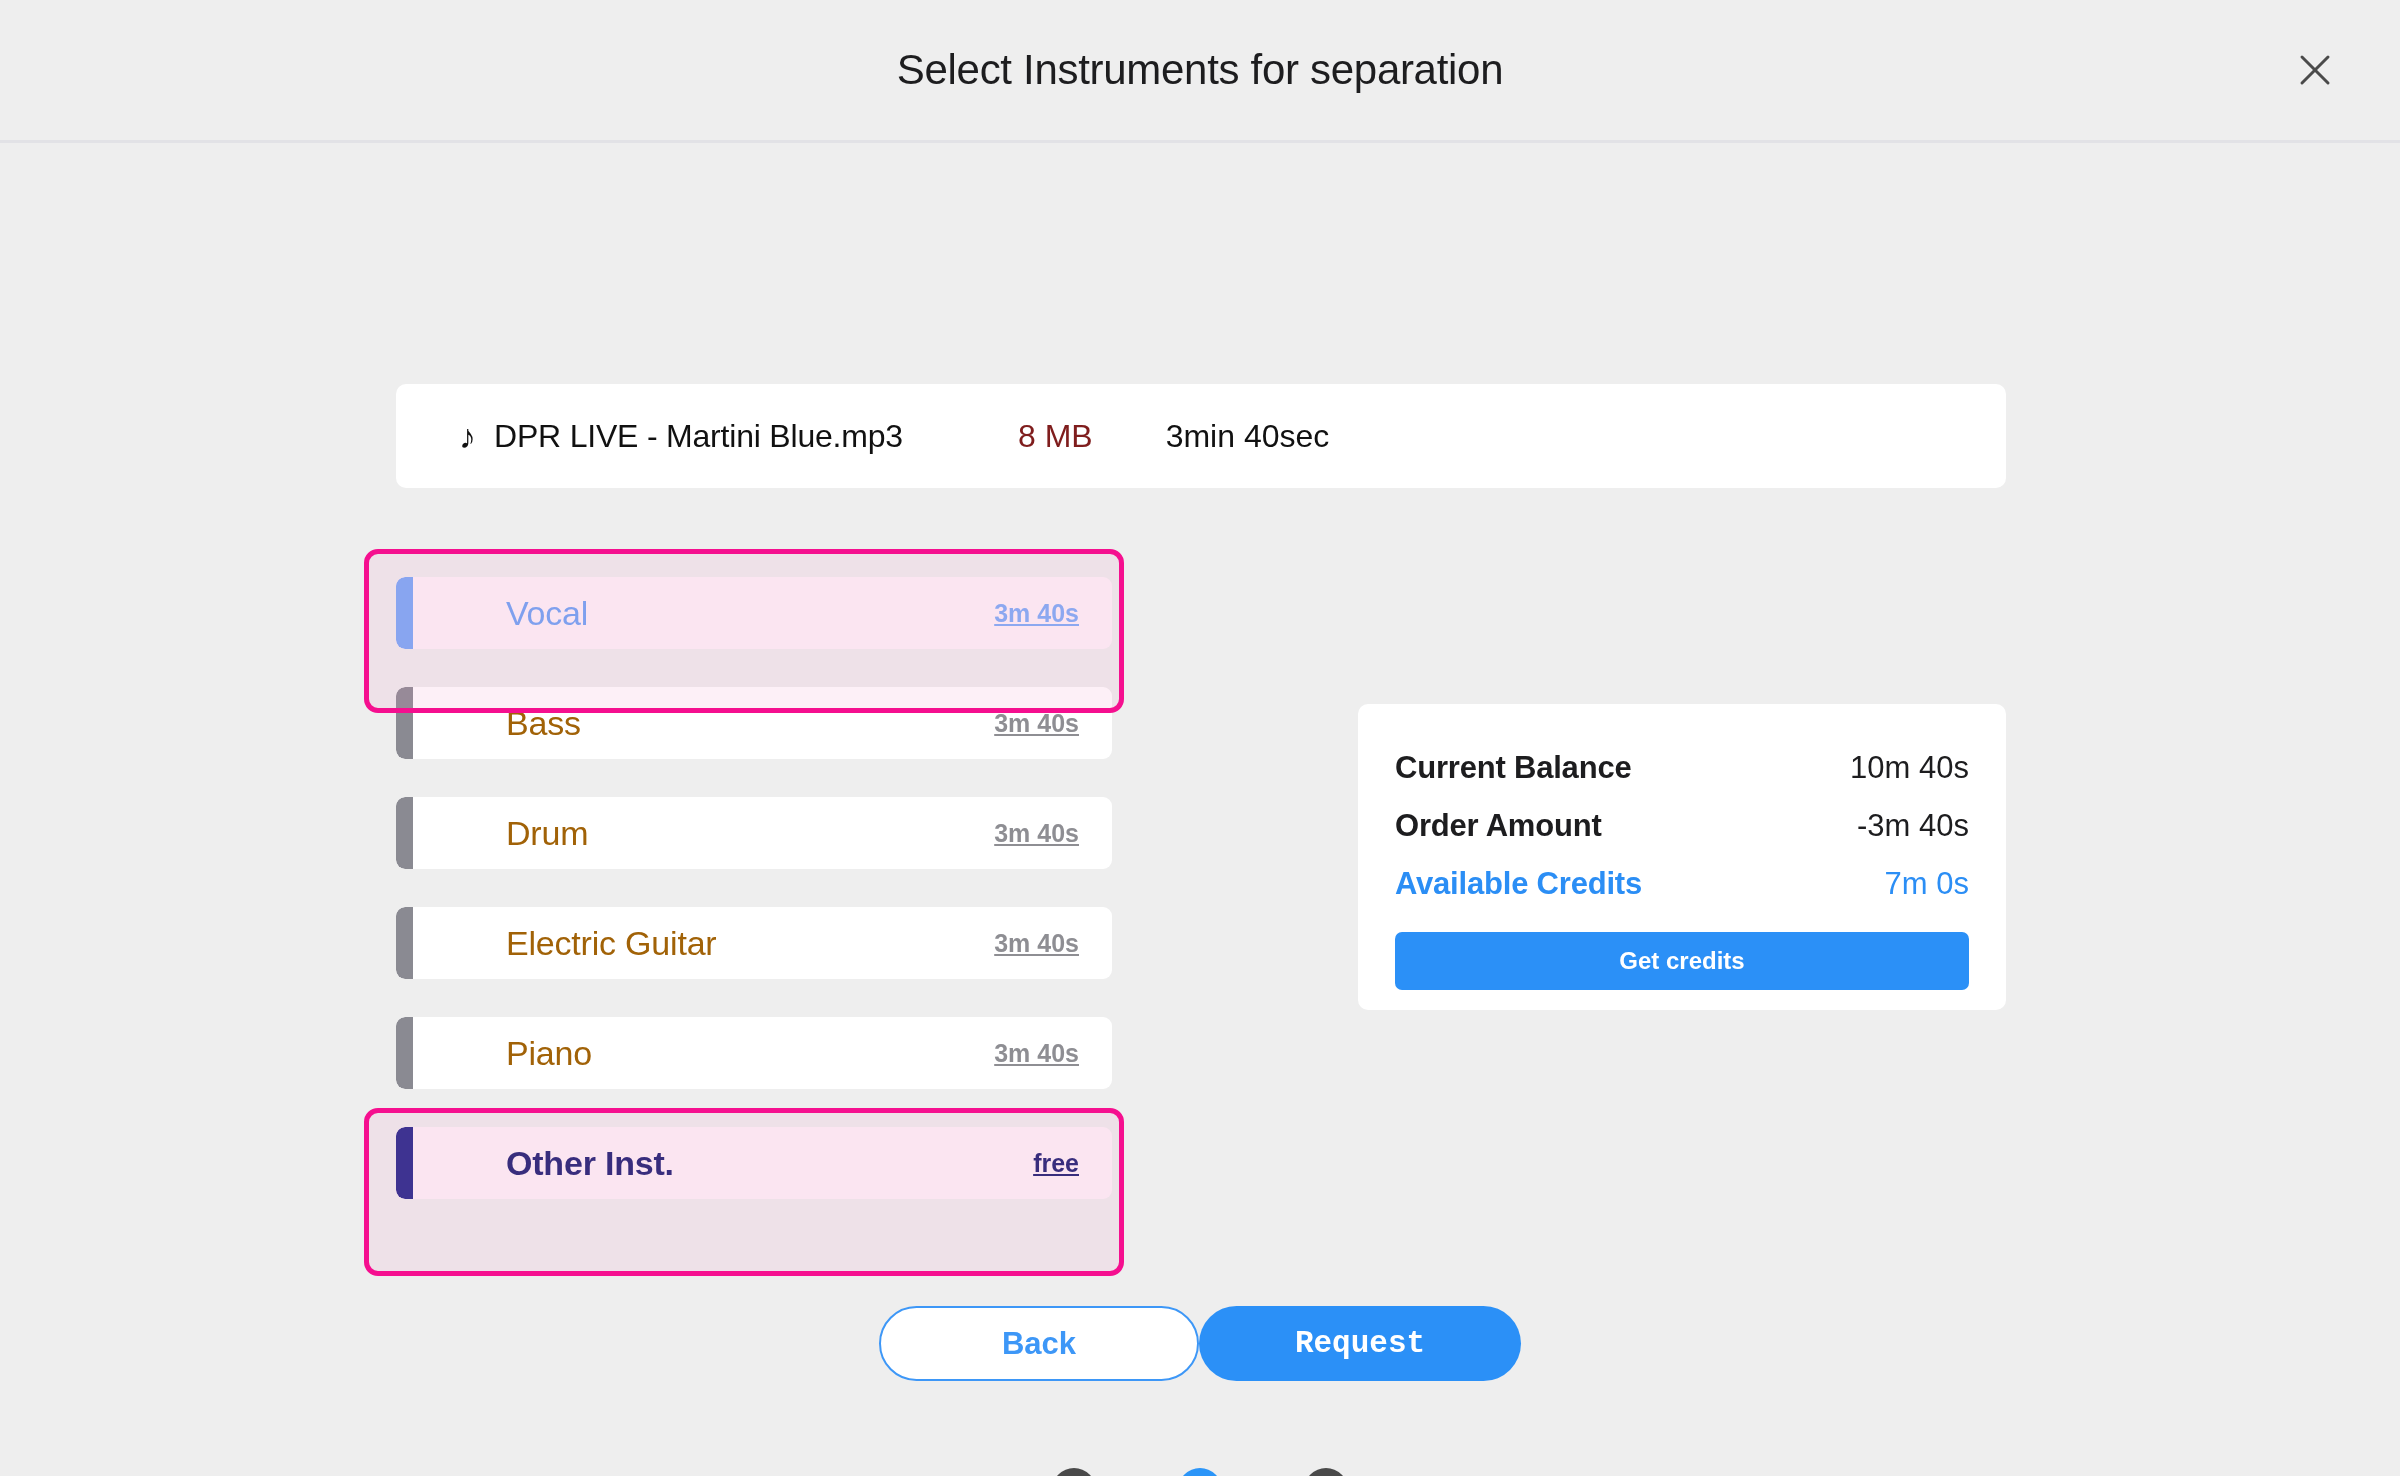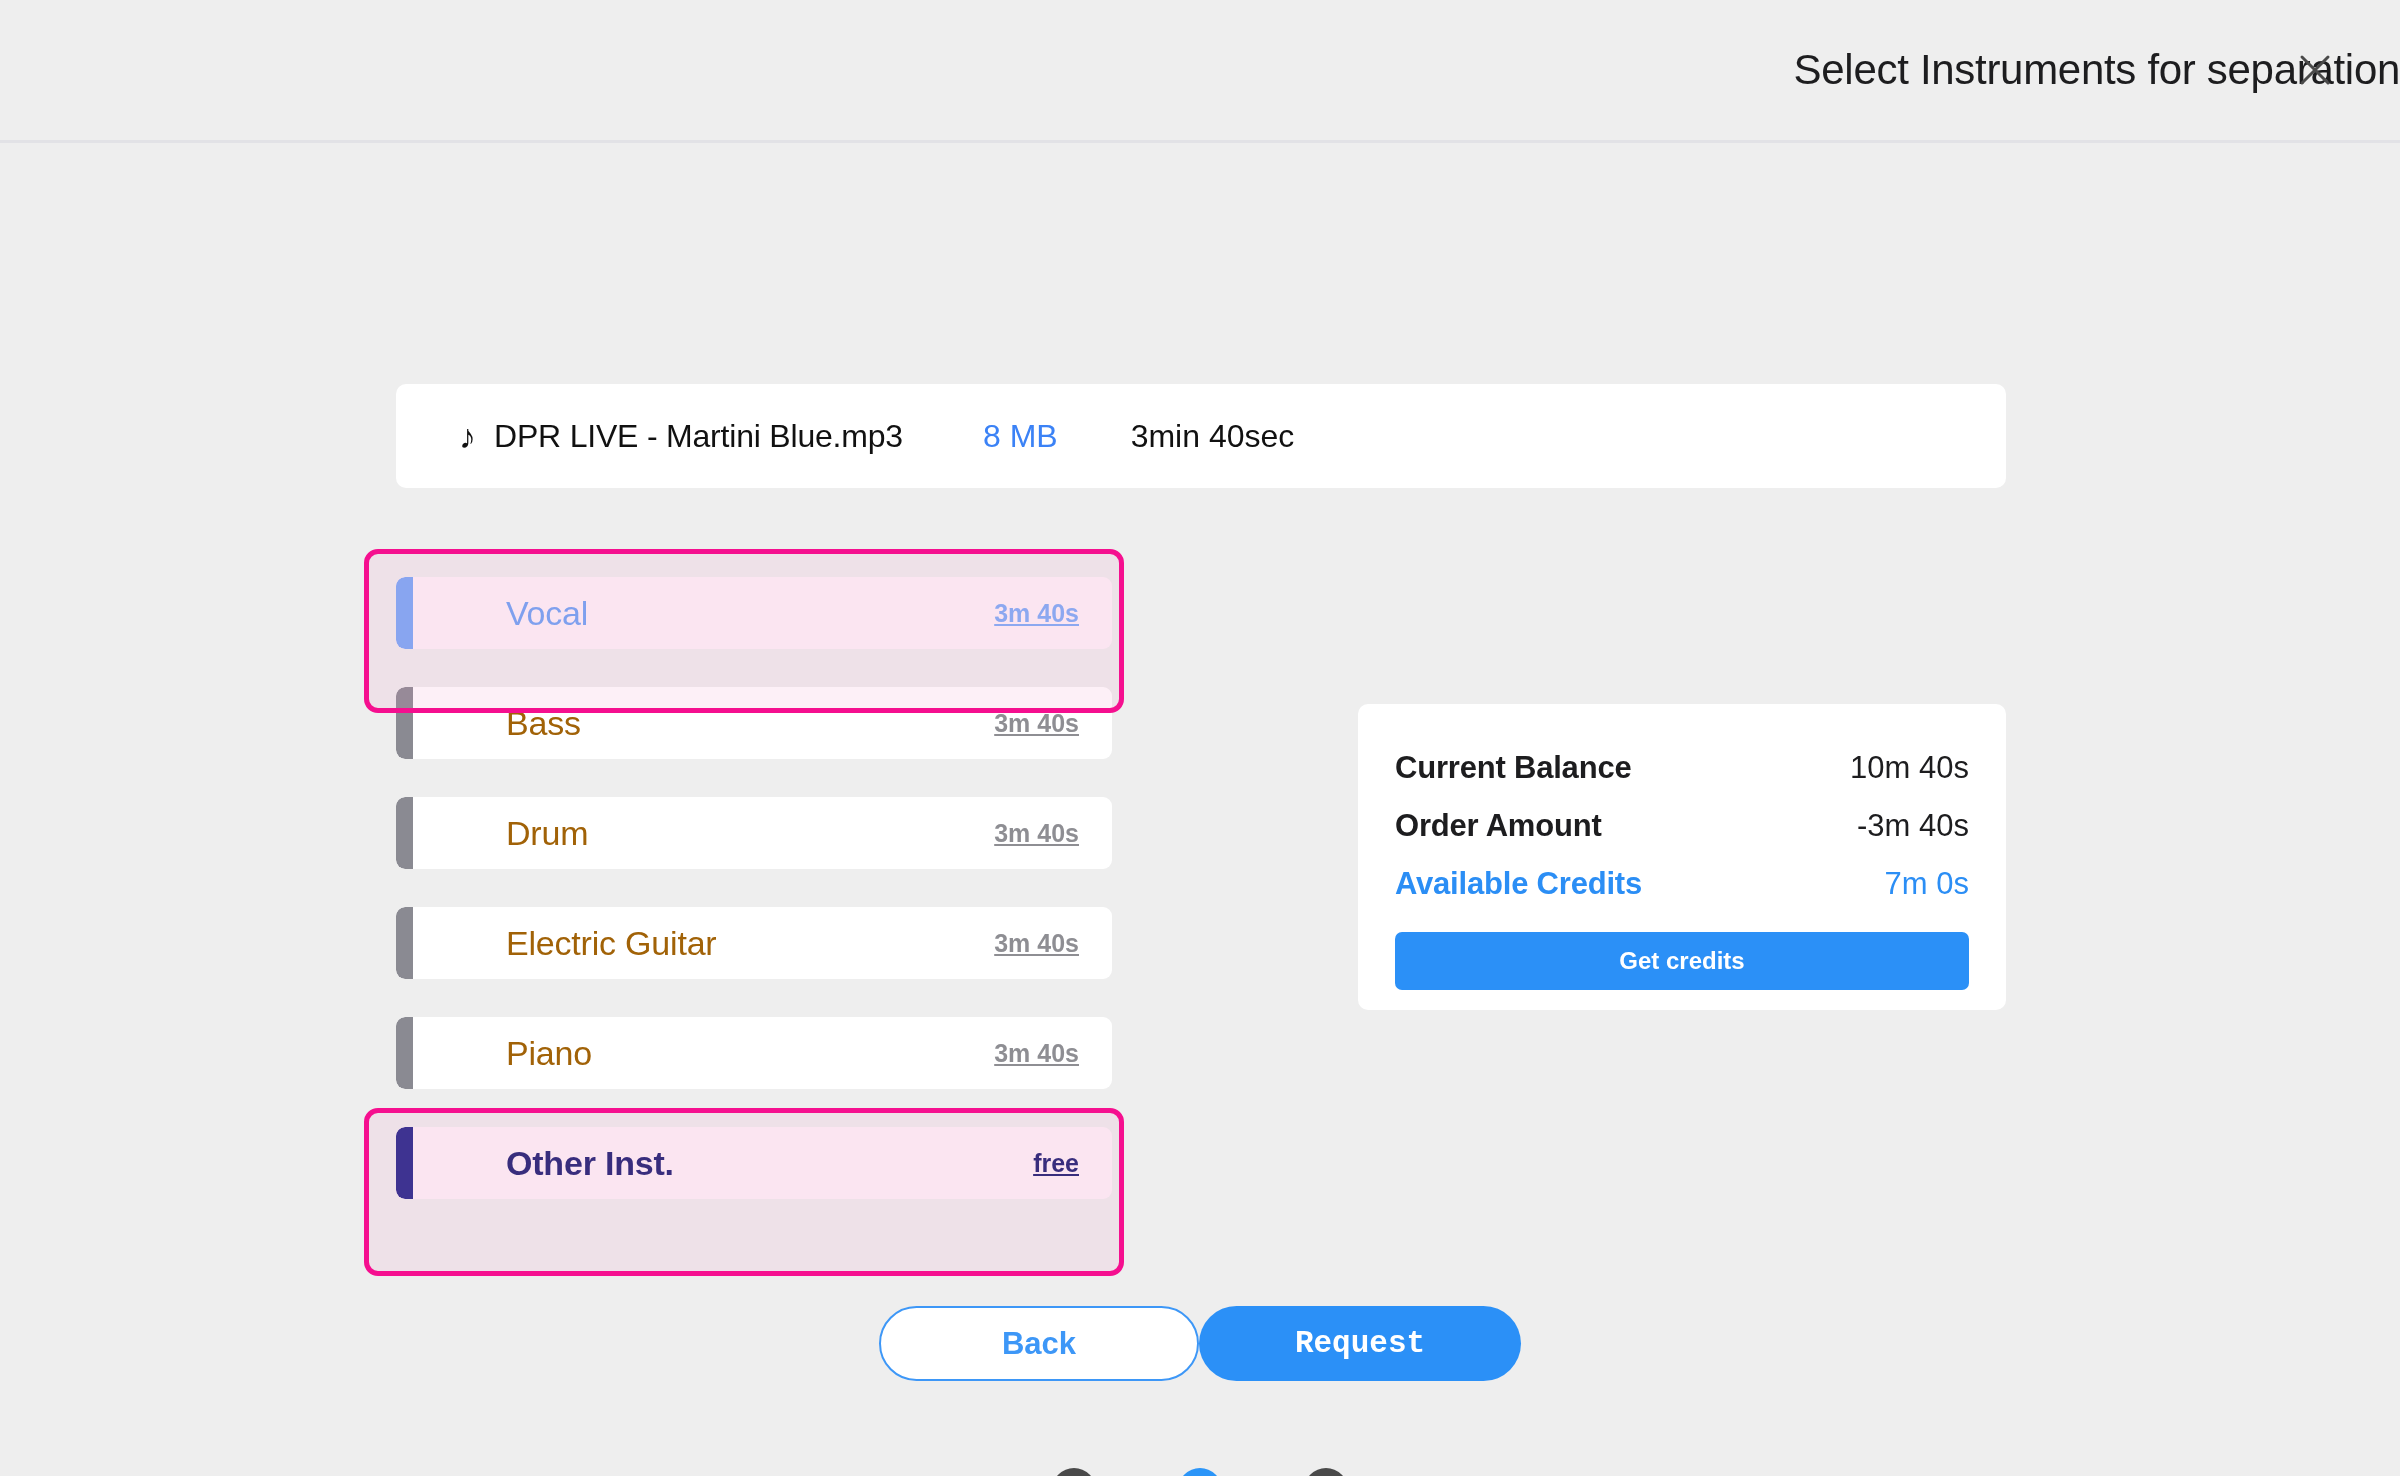--- a/index.html
+++ b/index.html
@@ -12,21 +12,21 @@
     overflow: hidden;
   }
 
   
   .header {
     position: relative;
     height: 143px;
     border-bottom: 3px solid #e2e2e6;
     display: flex;
     align-items: center;
-    justify-content: flex-end;
+    justify-content: center;
   }
   .header-title {
     font-size: 42px;
     font-weight: 400;
     color: #1d1d1f;
     letter-spacing: -0.3px;
   }
   .close-btn {
     position: absolute;
     right: 58px;
@@ -70,22 +70,22 @@
     line-height: 1;
   }
   .file-name {
     font-size: 32px;
     color: #111111;
     letter-spacing: -0.2px;
     text-align: center;
   }
   .file-size {
     font-size: 32px;
-    color: #3b82f6;
-    margin-left: 80px;
+    color: #7f1d1d;
+    margin-left: 115px;
   }
   .file-duration {
     font-size: 32px;
     color: #111111;
     margin-left: 73px;
   }
 
   
   .inst-list {
     position: absolute;

